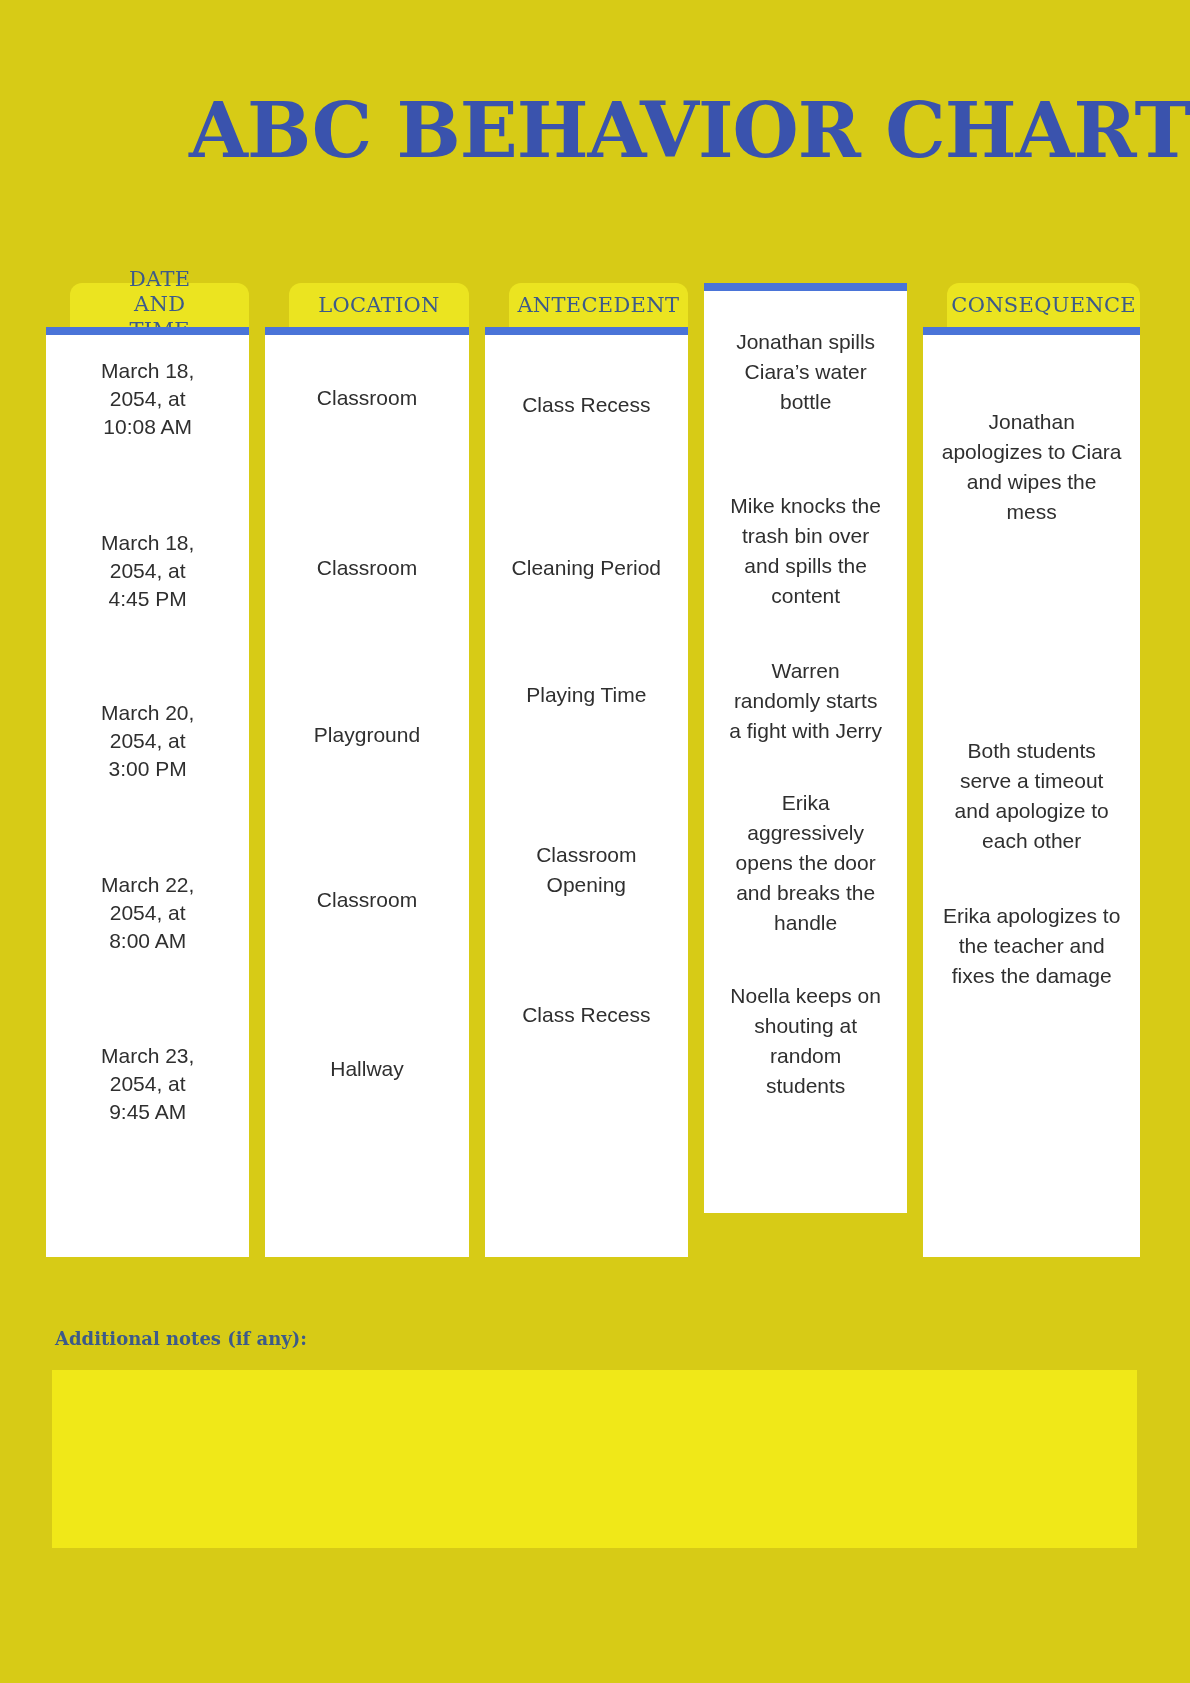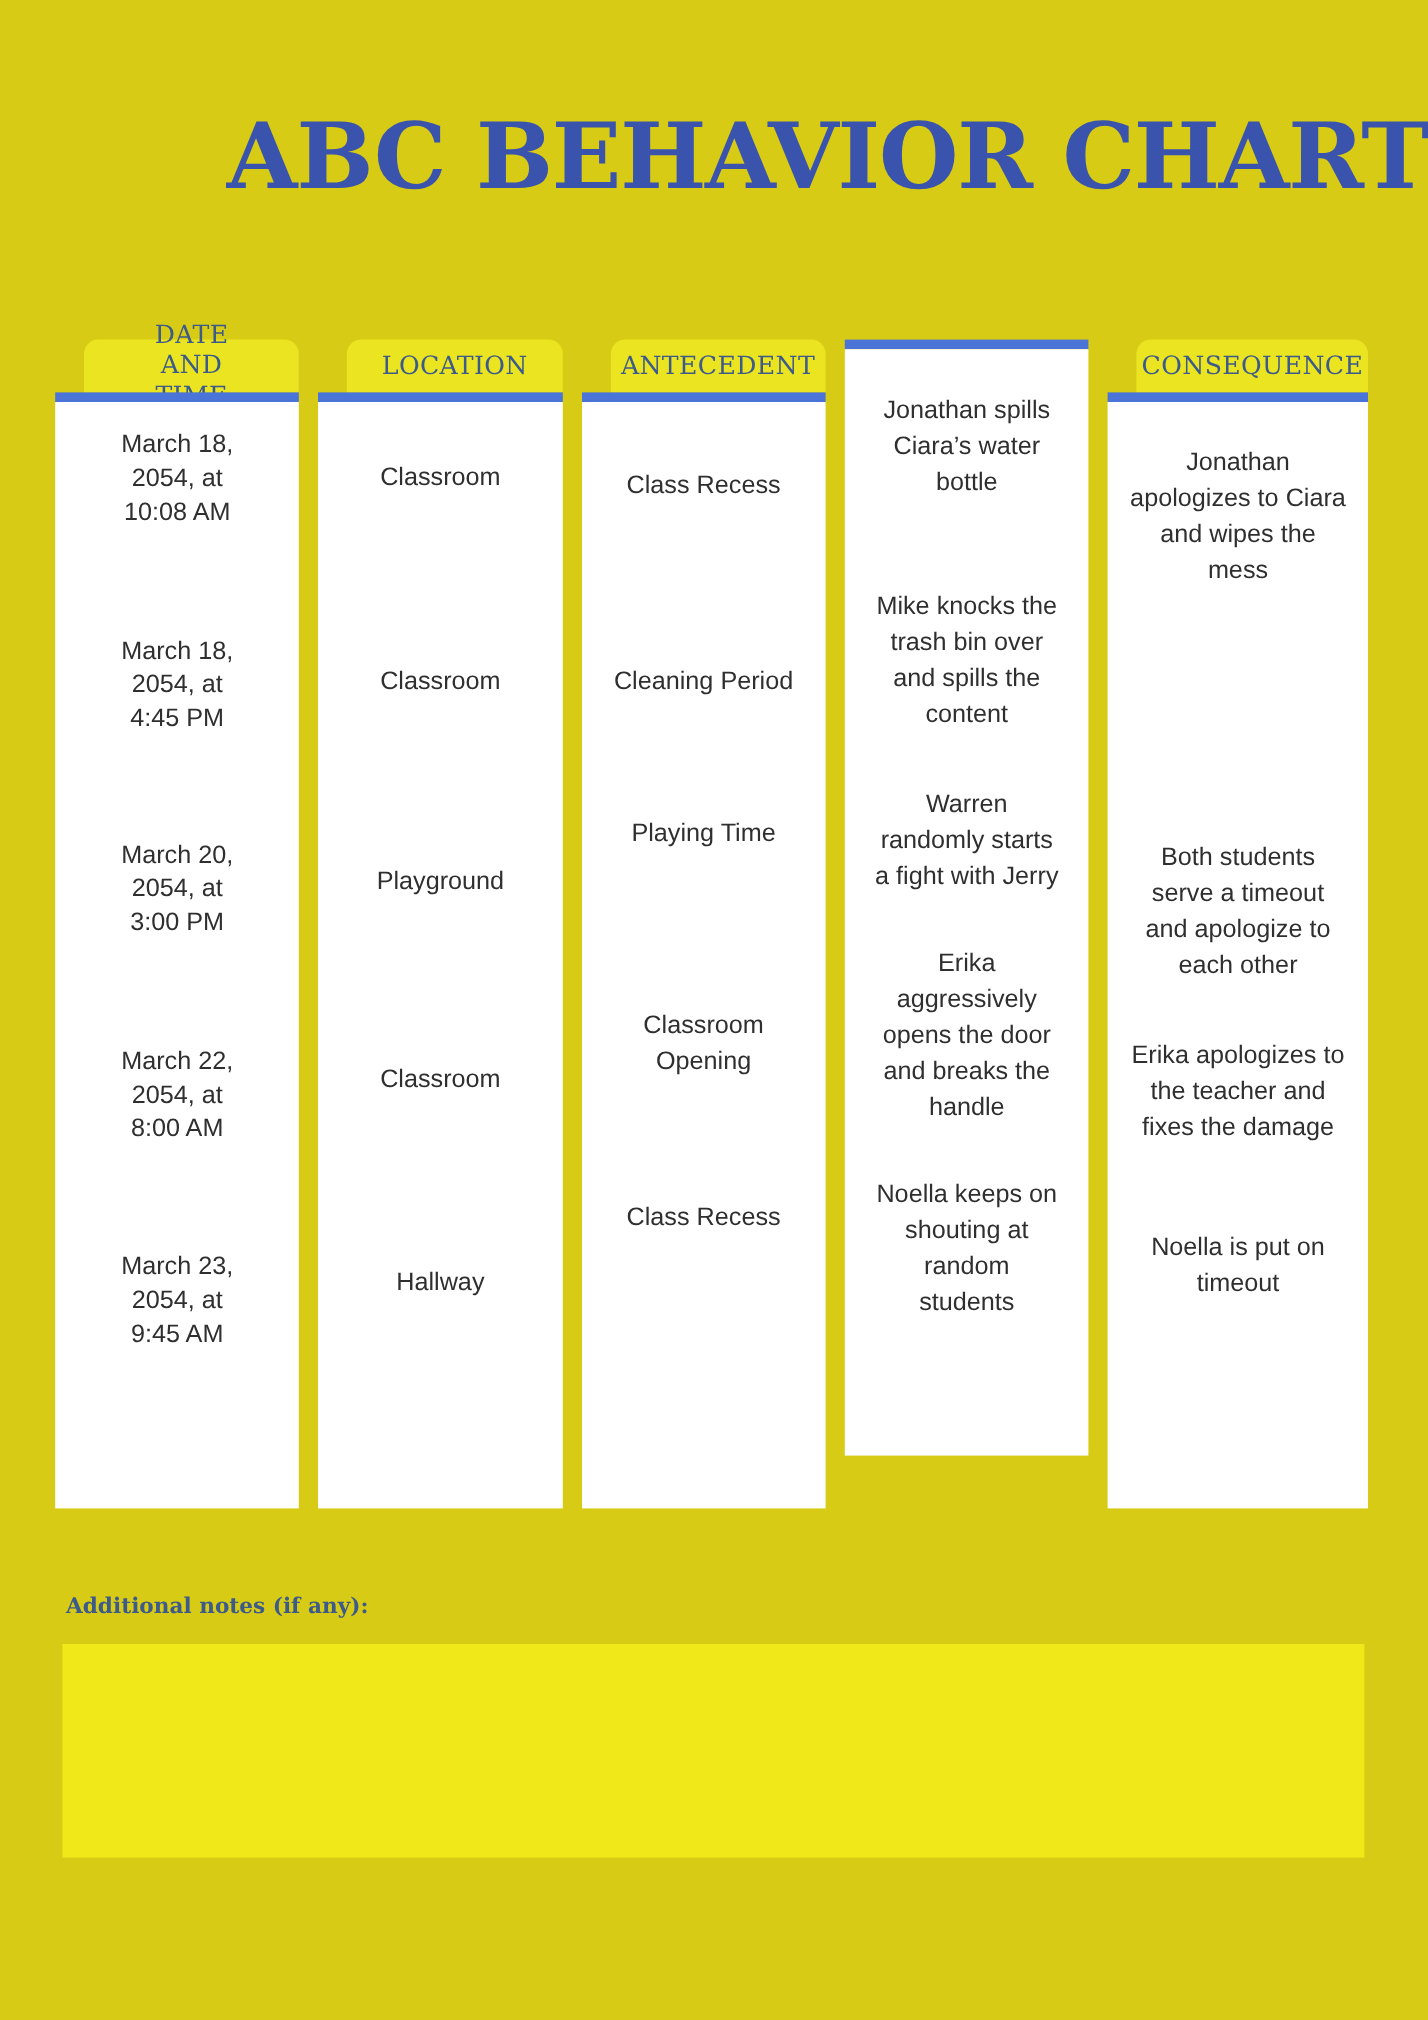--- a/index.html
+++ b/index.html
@@ -51,21 +51,21 @@
     text-align:center;
     font-size:21px;
     line-height:30px;
     color:#2f2f2f;
     box-sizing:border-box;
   }
   .col-date .cell{padding:0 52px;line-height:28px;}
   .col-location .cell{padding:0 8px;}
   .col-antecedent .cell{padding:0 26px;}
   .col-behavior .cell{padding:0 24px;}
-  .col-consequence .cell{padding:0 18px;}
+  .col-consequence .cell{padding:0 18px;margin-top:36px;}
 
   .col-date .r0{top:22px}  .col-date .r1{top:194px}  .col-date .r2{top:364px}  .col-date .r3{top:536px}  .col-date .r4{top:707px}
   .col-location .r0{top:48px} .col-location .r1{top:218px} .col-location .r2{top:385px} .col-location .r3{top:550px} .col-location .r4{top:719px}
   .col-antecedent .r0{top:55px} .col-antecedent .r1{top:218px} .col-antecedent .r2{top:345px} .col-antecedent .r3{top:505px} .col-antecedent .r4{top:665px}
   .col-behavior .r0{top:36px} .col-behavior .r1{top:200px} .col-behavior .r2{top:365px} .col-behavior .r3{top:497px} .col-behavior .r4{top:690px}
   .col-consequence .r0{top:36px} .col-consequence .r1{top:200px} .col-consequence .r2{top:365px} .col-consequence .r3{top:530px} .col-consequence .r4{top:690px}
 
   .notes-label{
     position:absolute;top:1328px;left:55px;
     font-family:"DejaVu Serif", serif;
@@ -145,21 +145,20 @@
 
     <div class="col col-consequence">
       <div class="col-header">
         <span>CONSEQUENCE</span>
       </div>
       <div class="col-bar"></div>
       <div class="col-body">
         <div class="cell r0">Jonathan apologizes to Ciara and wipes the mess</div>
         <div class="cell r2">Both students serve a timeout and apologize to each other</div>
         <div class="cell r3">Erika apologizes to the teacher and fixes the damage</div>
-        <div class="cell r4">Noella is put on timeout</div>
       </div>
     </div>
 
   </div>
 
   <div class="notes-label">Additional notes (if any):</div>
   <div class="notes-box"></div>
 
 </div>
 

